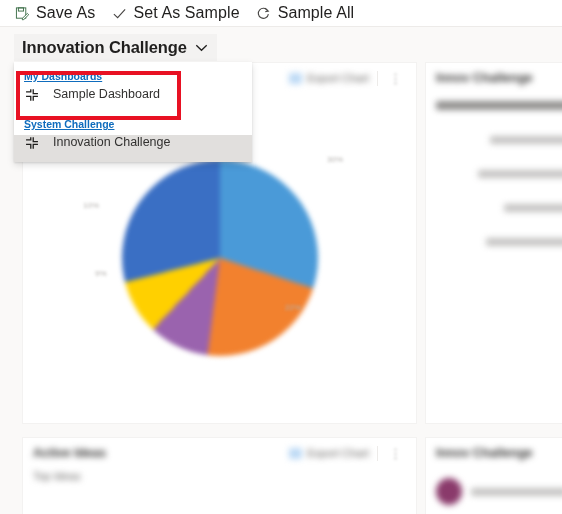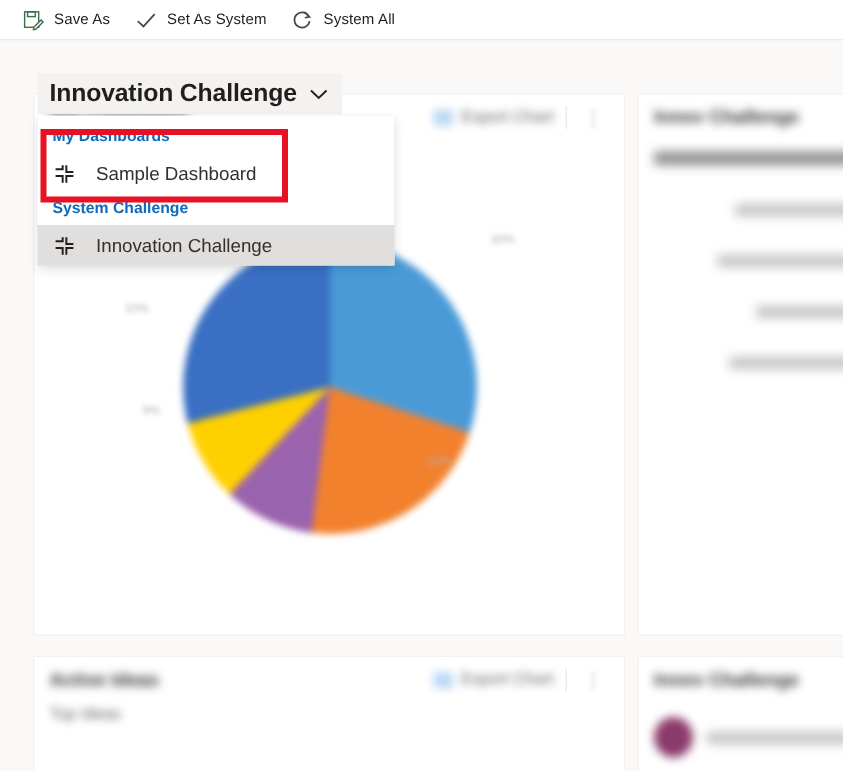--- a/index.html
+++ b/index.html
@@ -31,21 +31,21 @@
   }
   .cmd {
     display: flex;
     align-items: center;
     height: 25px;
     padding: 0 8px;
     cursor: default;
     white-space: nowrap;
   }
   .cmd .cmd-label {
-    font-size: 10px;
+    font-size: 16px;
     color: #201f1e;
     letter-spacing: .1px;
   }
   .cmd .ico {
     display: inline-flex;
     align-items: center;
     justify-content: center;
     width: 16px;
     height: 16px;
     margin-right: 6px;
@@ -57,23 +57,22 @@
     justify-content: center;
     width: 18px;
     height: 22px;
     margin-left: 2px;
   }
 
   
   .selector-wrap {
     position: absolute;
     left: 14px;
-    top: 49px;
+    top: 34px;
     z-index: 40;
-    margin-left: 11px;
   }
   .selector-button {
     display: inline-flex;
     align-items: center;
     background: #f3f2f1;
     padding: 3px 8px 4px 8px;
     cursor: default;
     box-sizing: border-box;
   }
   .selector-title {
@@ -102,24 +101,24 @@
     box-shadow: 0 3.2px 7.2px rgba(0,0,0,.13), 0 0.6px 1.8px rgba(0,0,0,.11);
     padding: 4px 0 0 0;
     box-sizing: border-box;
   }
   .dd-group-header {
     font-size: 10.5px;
     font-weight: 700;
     color: #0f6cbd;
     padding: 4px 10px 5px 10px;
     letter-spacing: 0;
+    text-decoration: underline;
   }
   .dd-item {
     display: flex;
-    align-items: center;
     height: 27px;
     padding: 0 10px;
     cursor: default;
     box-sizing: border-box;
   }
   .dd-item.selected {
     background: #e1dfdd;
   }
   .dd-item .dd-ico {
     width: 16px;
@@ -286,31 +285,31 @@
     <span class="cmd-label">Save As</span>
   </div>
 
 
   <div class="cmd">
     <span class="ico">
       <svg width="15" height="15" viewBox="0 0 16 16">
         <path d="M2 8.6 L6 12.4 L14 3.6" fill="none" stroke="#484644" stroke-width="1.2"></path>
       </svg>
     </span>
-    <span class="cmd-label">Set As System</span>
+    <span class="cmd-label">Set As Sample</span>
   </div>
 
   <div class="cmd">
     <span class="ico">
       <svg width="15" height="15" viewBox="0 0 16 16">
         <path d="M12.6 5.2 A5.4 5.4 0 1 0 13.2 8.6" fill="none" stroke="#484644" stroke-width="1.2"></path>
         <path d="M9.6 2.2 L13.1 5.6 L9.8 6.2" fill="none" stroke="#484644" stroke-width="1.2"></path>
       </svg>
     </span>
-    <span class="cmd-label">System All</span>
+    <span class="cmd-label">Sample All</span>
   </div>
 
 </div>
 
 <div class="canvas">
 
   <div class="card" style="left:22px; top:35px; width:395px; height:362px;">
     <div class="card-head">
       <span class="card-title">Top Campaigns</span>
       <div class="head-right">

